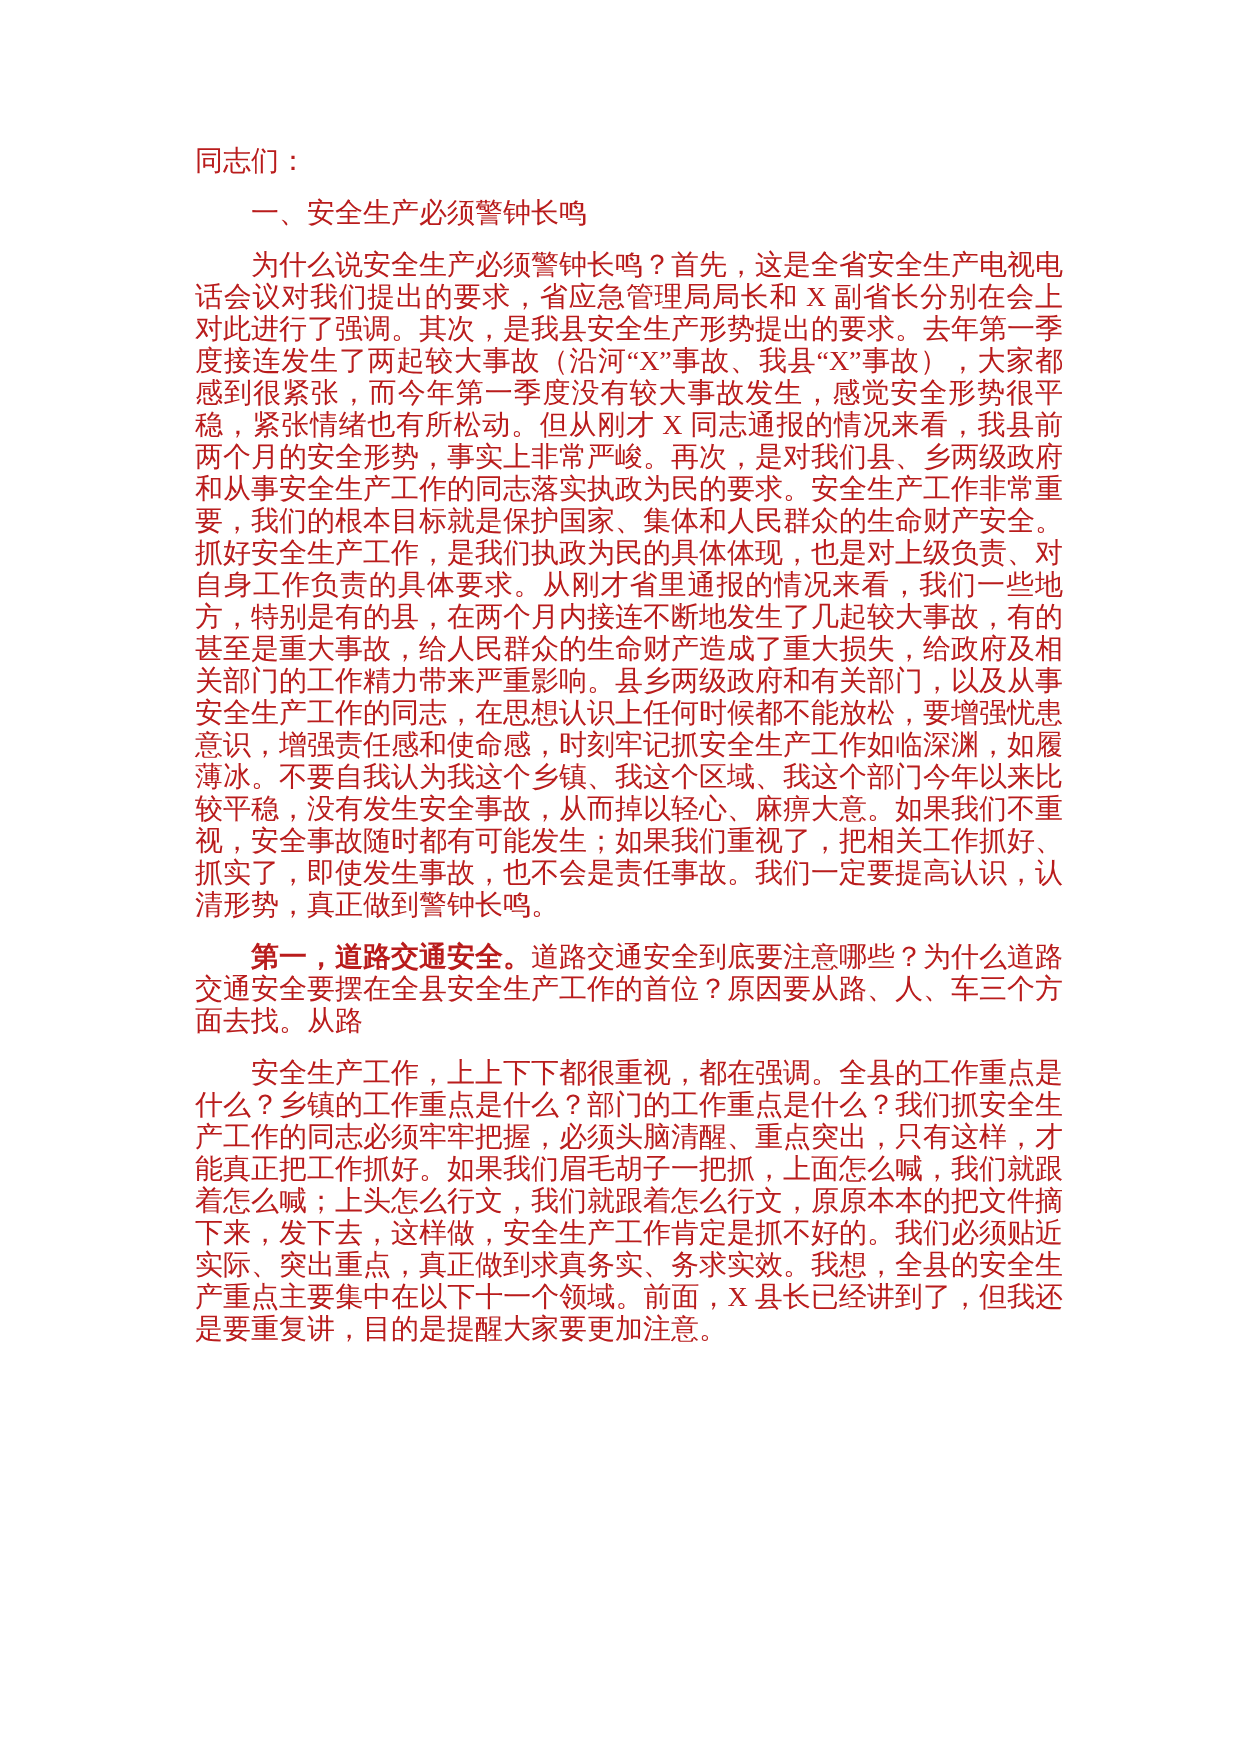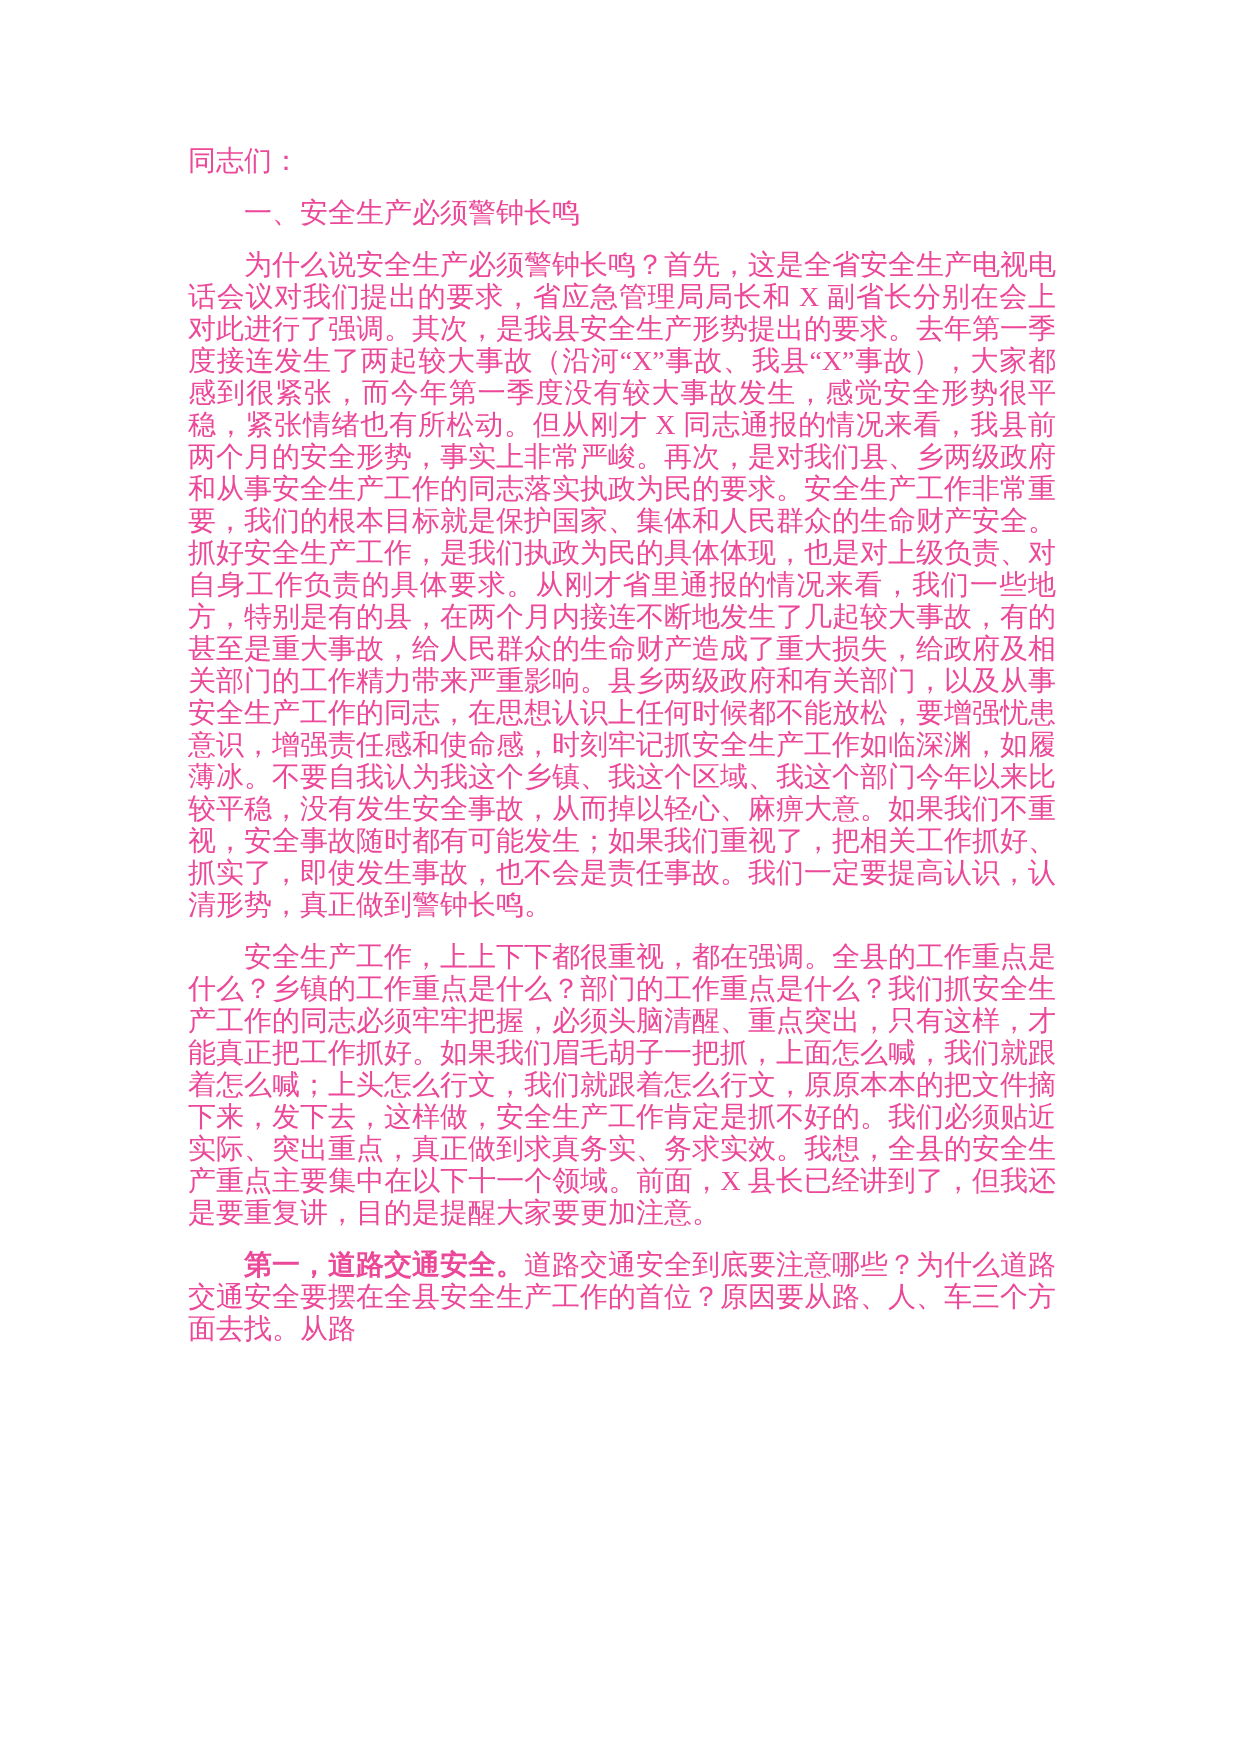--- a/index.html
+++ b/index.html
@@ -8,24 +8,24 @@
   }
   body {
     width: 1240px;
     height: 1754px;
     background: #ffffff;
     position: relative;
     overflow: hidden;
   }
   .page-content {
     position: absolute;
-    left: 188px;
+    left: 195px;
     top: 145px;
     width: 868px;
-    color: #ec4899;
+    color: #b91c1c;
     font-family: "Liberation Serif", "DejaVu Serif", serif;
     font-size: 28px;
     line-height: 32px;
     text-align: justify;
   }
   .para {
     margin: 0 0 20px 0;
     text-indent: 56px;
   }
   .para.no-indent {
@@ -52,18 +52,18 @@
 
     <p class="para no-indent">同志们：</p>
 
 
 
     <h2 class="heading">一、安全生产必须警钟长鸣</h2>
 
     <p class="para">为什么说安全生产必须警钟长鸣？首先，这是全省安全生产电视电话会议对我们提出的要求，省应急管理局局长和 X 副省长分别在会上对此进行了强调。其次，是我县安全生产形势提出的要求。去年第一季度接连发生了两起较大事故（沿河“X”事故、我县“X”事故），大家都感到很紧张，而今年第一季度没有较大事故发生，感觉安全形势很平稳，紧张情绪也有所松动。但从刚才 X 同志通报的情况来看，我县前两个月的安全形势，事实上非常严峻。再次，是对我们县、乡两级政府和从事安全生产工作的同志落实执政为民的要求。安全生产工作非常重要，我们的根本目标就是保护国家、集体和人民群众的生命财产安全。抓好安全生产工作，是我们执政为民的具体体现，也是对上级负责、对自身工作负责的具体要求。从刚才省里通报的情况来看，我们一些地方，特别是有的县，在两个月内接连不断地发生了几起较大事故，有的甚至是重大事故，给人民群众的生命财产造成了重大损失，给政府及相关部门的工作精力带来严重影响。县乡两级政府和有关部门，以及从事安全生产工作的同志，在思想认识上任何时候都不能放松，要增强忧患意识，增强责任感和使命感，时刻牢记抓安全生产工作如临深渊，如履薄冰。不要自我认为我这个乡镇、我这个区域、我这个部门今年以来比较平稳，没有发生安全事故，从而掉以轻心、麻痹大意。如果我们不重视，安全事故随时都有可能发生；如果我们重视了，把相关工作抓好、抓实了，即使发生事故，也不会是责任事故。我们一定要提高认识，认清形势，真正做到警钟长鸣。</p>
 
 
+    <p class="para"><strong class="point-lead">第一，道路交通安全。</strong><span>道路交通安全到底要注意哪些？为什么道路交通安全要摆在全县安全生产工作的首位？原因要从路、人、车三个方面去找。从路</span></p>
+
     <p class="para">安全生产工作，上上下下都很重视，都在强调。全县的工作重点是什么？乡镇的工作重点是什么？部门的工作重点是什么？我们抓安全生产工作的同志必须牢牢把握，必须头脑清醒、重点突出，只有这样，才能真正把工作抓好。如果我们眉毛胡子一把抓，上面怎么喊，我们就跟着怎么喊；上头怎么行文，我们就跟着怎么行文，原原本本的把文件摘下来，发下去，这样做，安全生产工作肯定是抓不好的。我们必须贴近实际、突出重点，真正做到求真务实、务求实效。我想，全县的安全生产重点主要集中在以下十一个领域。前面，X 县长已经讲到了，但我还是要重复讲，目的是提醒大家要更加注意。</p>
-
-    <p class="para"><strong class="point-lead">第一，道路交通安全。</strong><span>道路交通安全到底要注意哪些？为什么道路交通安全要摆在全县安全生产工作的首位？原因要从路、人、车三个方面去找。从路</span></p>
 
   </div>
 </div>
 
 </body></html>

